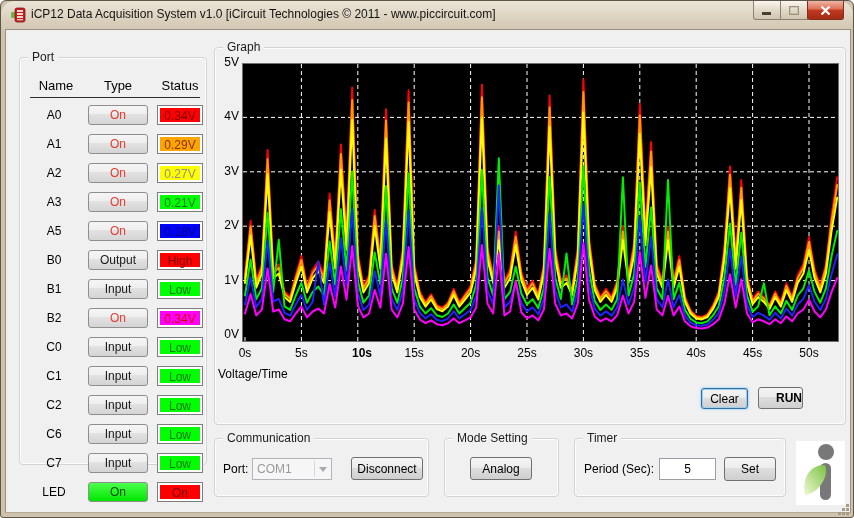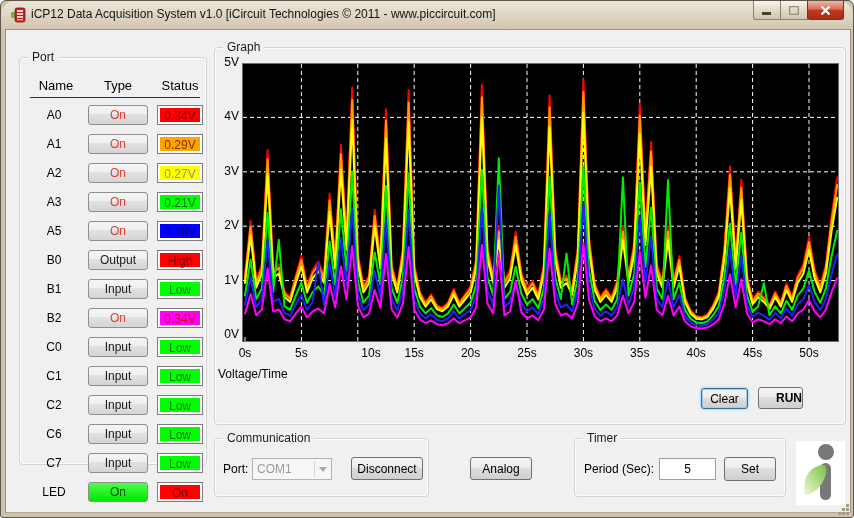--- a/index.html
+++ b/index.html
@@ -209,21 +209,21 @@
       <div class="axis-lab ylab" style="position: absolute; top: 54px;">5V</div>
       <div class="axis-lab ylab" style="position: absolute; top: 108.4px;">4V</div>
       <div class="axis-lab ylab" style="position: absolute; top: 162.8px;">3V</div>
       <div class="axis-lab ylab" style="position: absolute; top: 217.2px;">2V</div>
       <div class="axis-lab ylab" style="position: absolute; top: 271.6px;">1V</div>
       <div class="axis-lab ylab" style="position: absolute; top: 326px;">0V</div>
     </div>
   <div id="x-axis">
       <div class="axis-lab xlab" style="position: absolute; left: 244px;">0s</div>
       <div class="axis-lab xlab" style="position: absolute; left: 300.4px;">5s</div>
-      <div class="axis-lab xlab" style="position: absolute; left: 370px;">10s</div>
+      <div class="axis-lab xlab" style="position: absolute; left: 361px; font-weight: bold;">10s</div>
       <div class="axis-lab xlab" style="position: absolute; left: 413.2px;">15s</div>
       <div class="axis-lab xlab" style="position: absolute; left: 469.6px;">20s</div>
       <div class="axis-lab xlab" style="position: absolute; left: 526px;">25s</div>
       <div class="axis-lab xlab" style="position: absolute; left: 582.4px;">30s</div>
       <div class="axis-lab xlab" style="position: absolute; left: 638.8px;">35s</div>
       <div class="axis-lab xlab" style="position: absolute; left: 695.2px;">40s</div>
       <div class="axis-lab xlab" style="position: absolute; left: 751.6px;">45s</div>
       <div class="axis-lab xlab" style="position: absolute; left: 808px;">50s</div>
     </div>
 
@@ -236,20 +236,23 @@
     <span class="grouplabel">Communication</span>
   </div>
   <div class="axis-lab" style="left:222px;top:461px;">Port:</div>
   <div class="combo">
     <span>COM1</span>
     <span class="sep"></span>
     <span class="arrow"></span>
   </div>
   <button class="btn" style="left:350px;top:456px;width:72px;height:23px;">Disconnect</button>
 
+  <div class="groupbox" style="left:443px;top:437px;width:115px;height:59px;">
+    <span class="grouplabel">Mode Setting</span>
+  </div>
   <button class="btn" style="left:469px;top:456px;width:62px;height:23px;">Analog</button>
 
   <div class="groupbox" style="left:573px;top:437px;width:212px;height:59px;">
     <span class="grouplabel">Timer</span>
   </div>
   <div class="axis-lab" style="left:583px;top:461px;">Period (Sec):</div>
   <input class="txt" style="left: 658px; top: 457px; width: 57px; height: 22px;" value="5">
   <button class="btn" style="left:723px;top:456px;width:52px;height:24px;">Set</button>
 
   <div class="logo-box">

